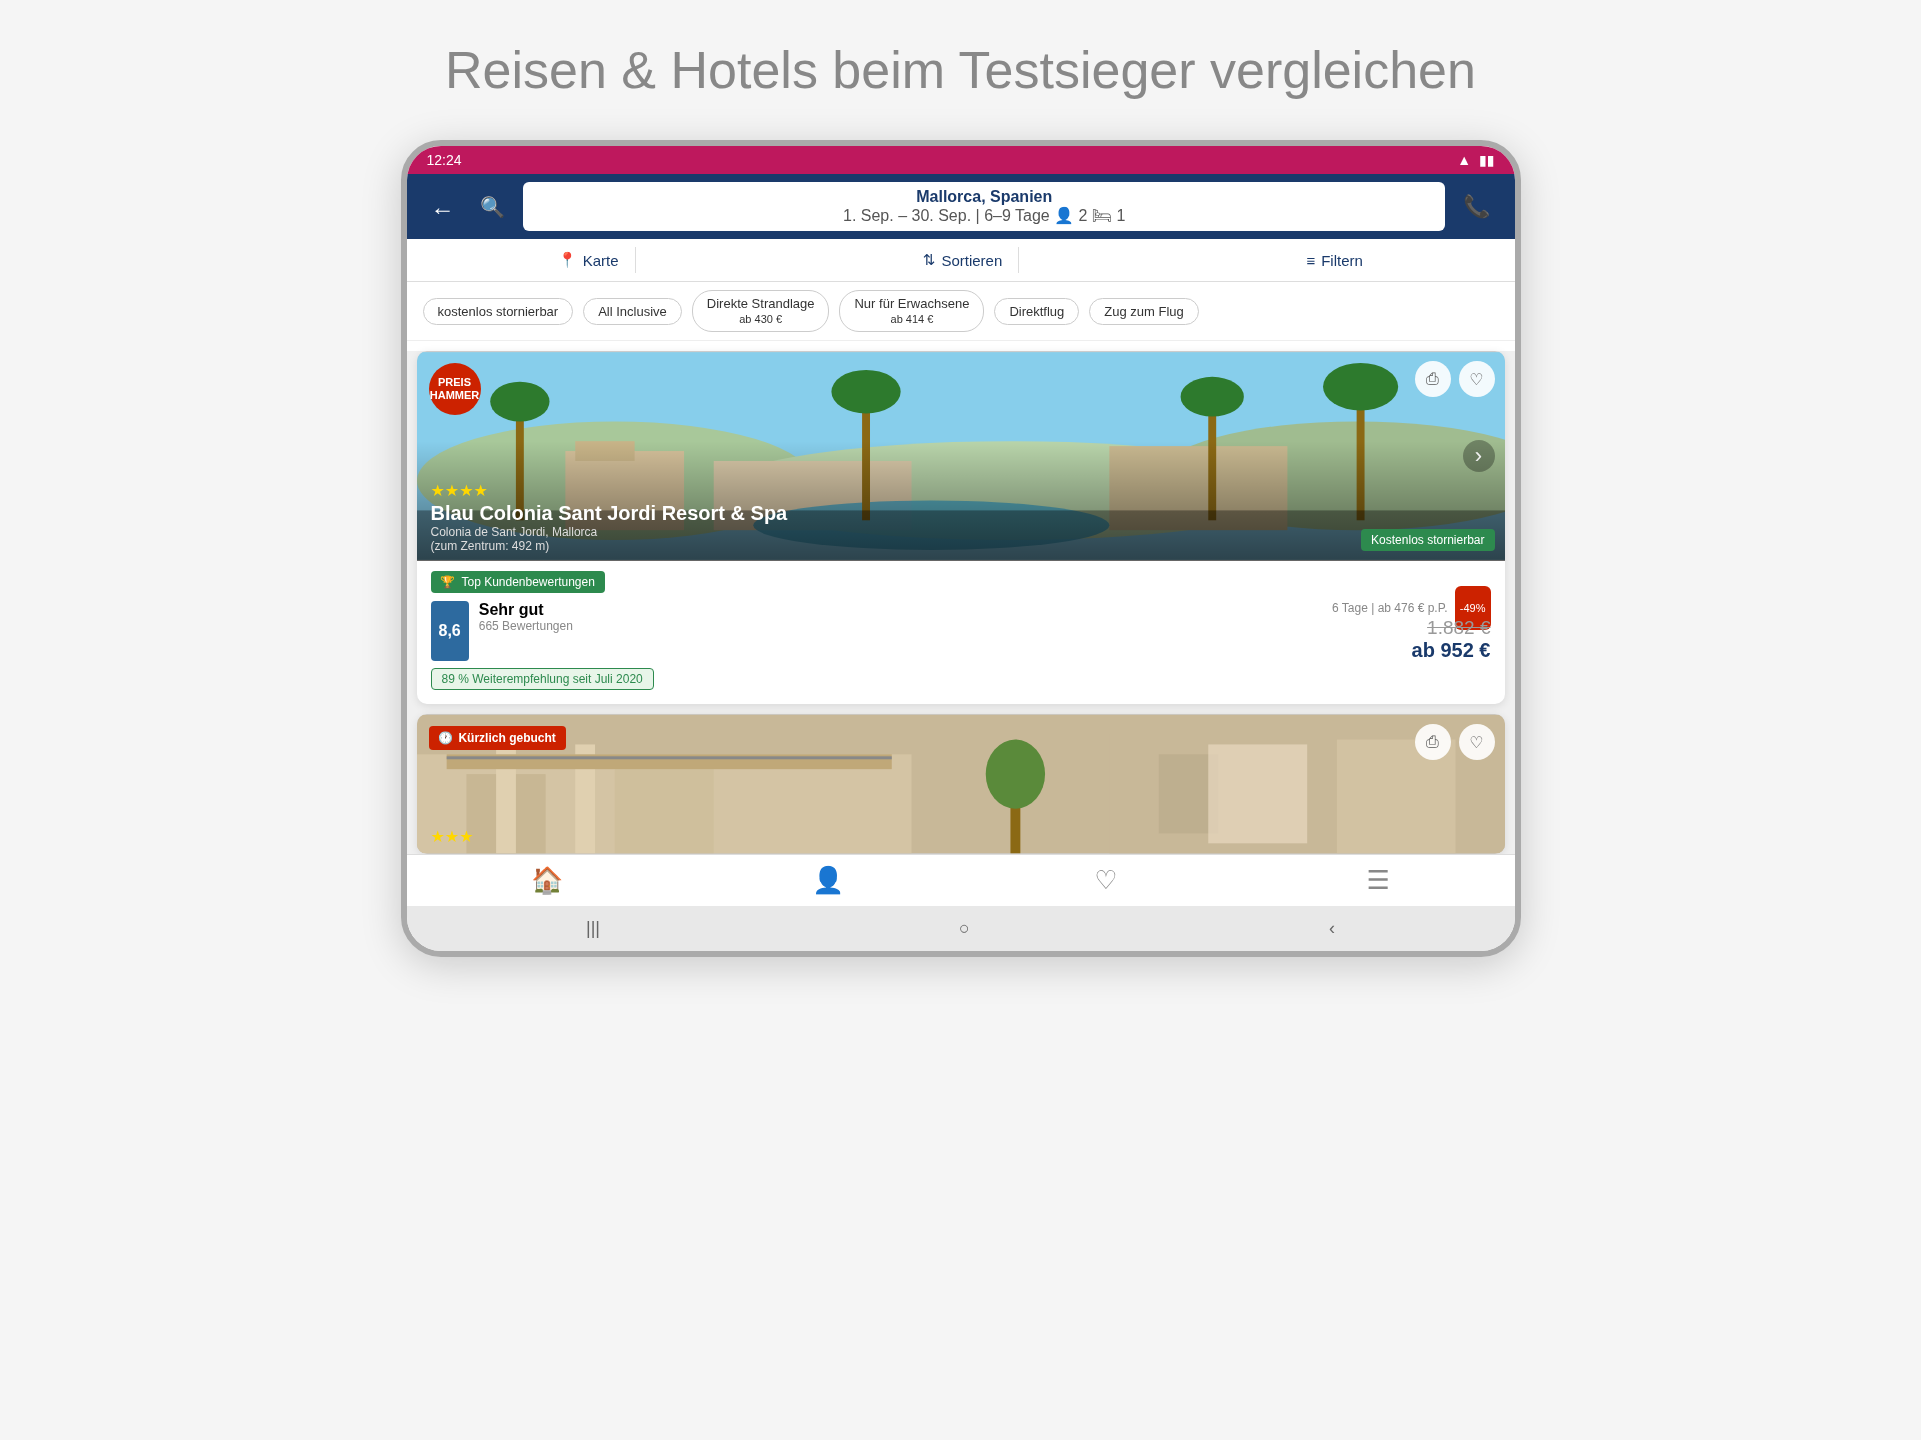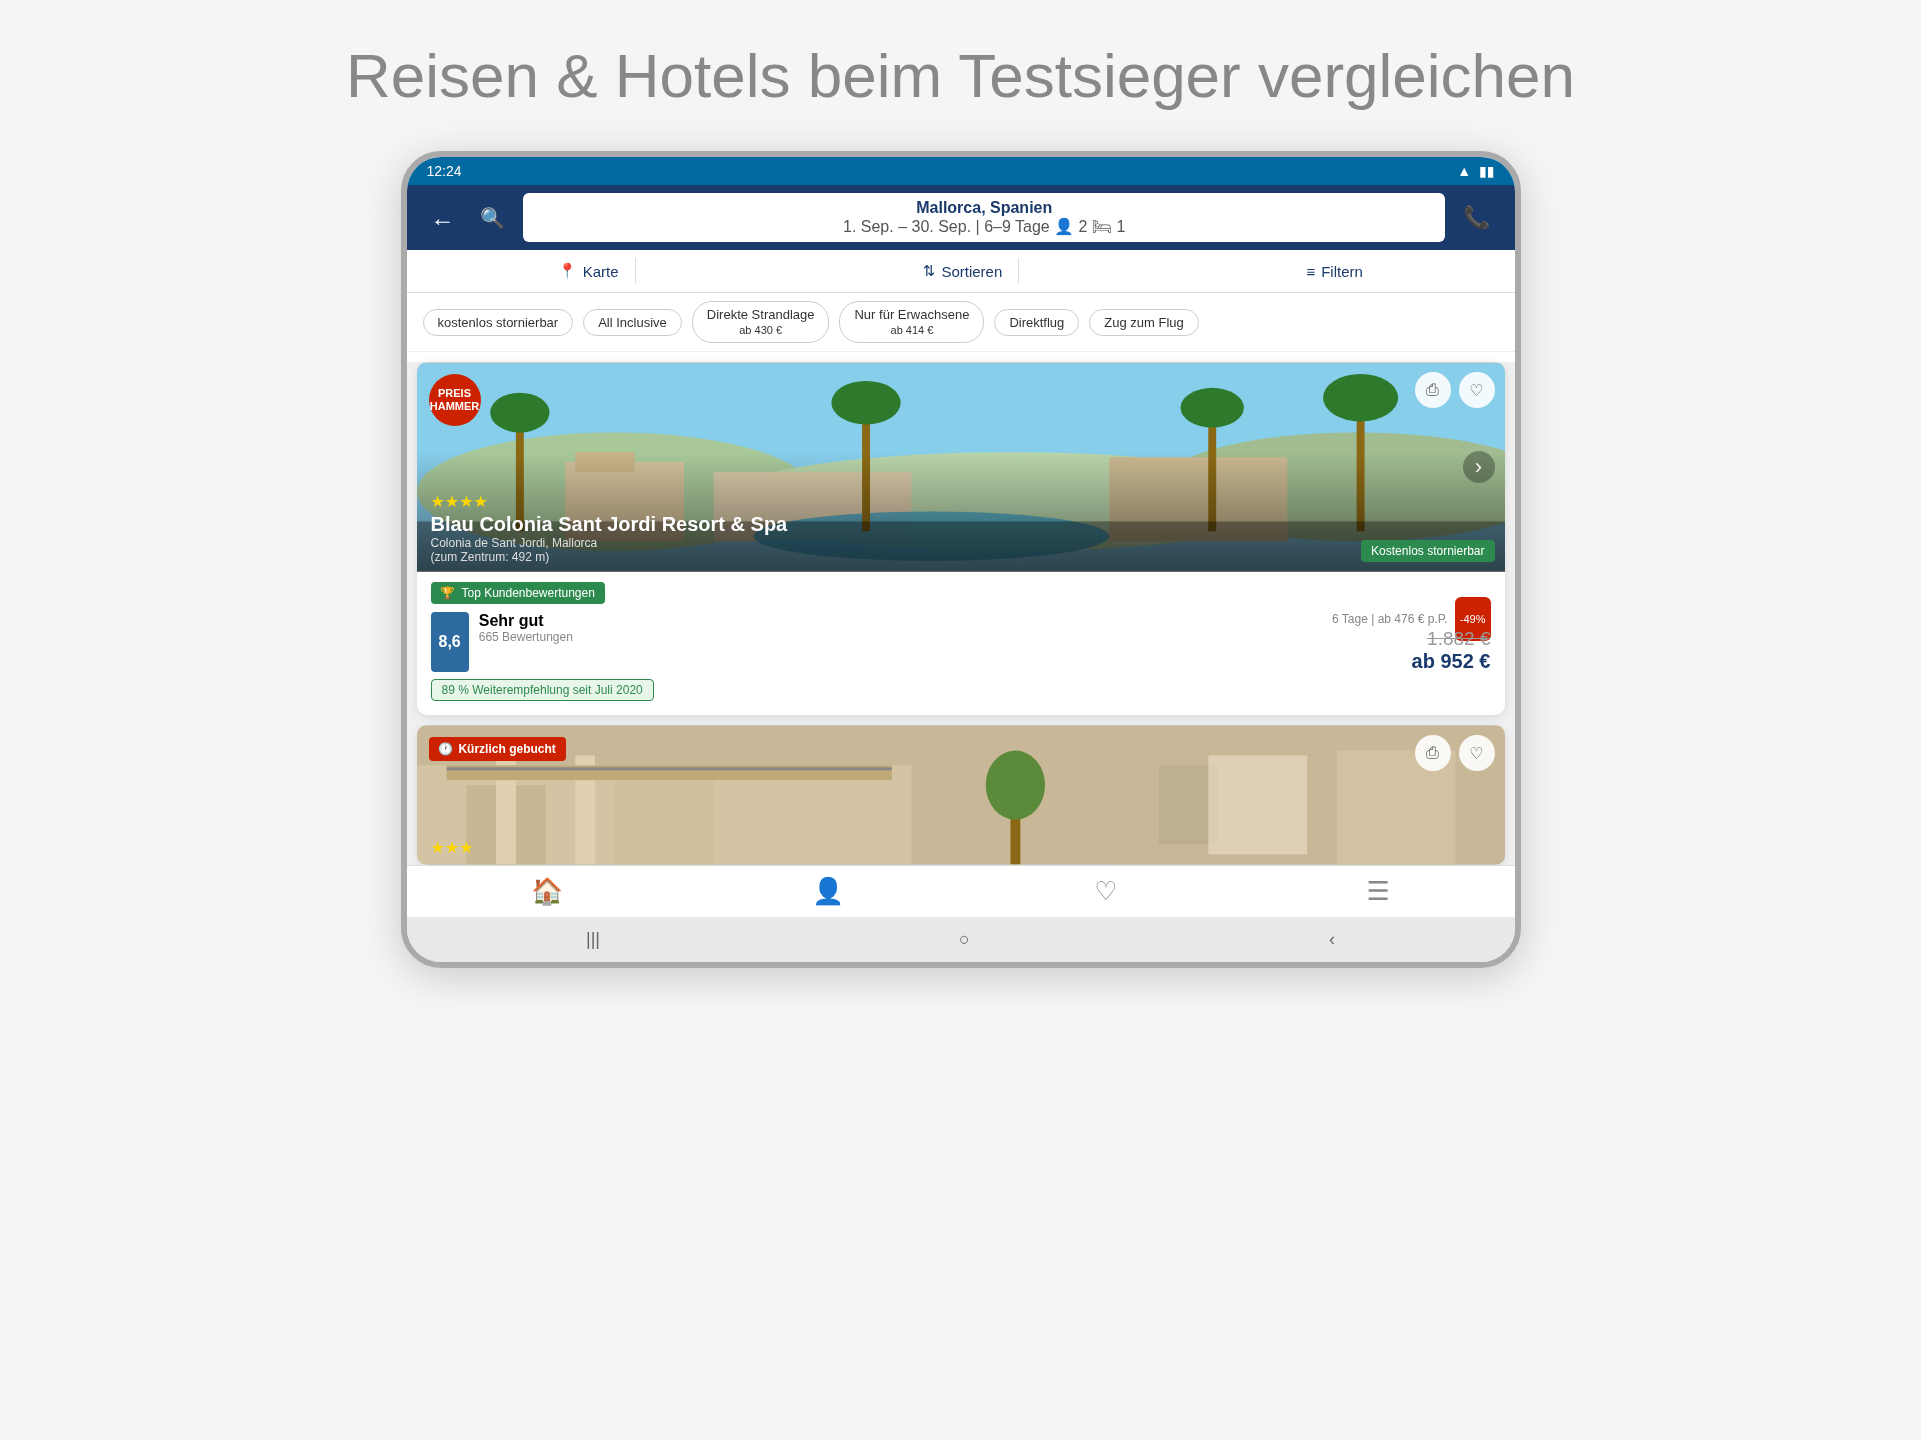--- a/index.html
+++ b/index.html
@@ -8,40 +8,40 @@
       font-family: -apple-system, BlinkMacSystemFont, 'Segoe UI', sans-serif;
       width: 1921px;
       min-height: 1440px;
       display: flex;
       flex-direction: column;
       align-items: center;
       padding: 40px 0;
     }
 
     .page-headline {
-      font-size: 62px;
+      font-size: 52px;
       color: #888;
       font-weight: 400;
       margin-bottom: 40px;
       text-align: center;
     }
 
     .tablet-frame {
       width: 1120px;
       background: #fff;
       border-radius: 40px;
       border: 6px solid #aaa;
       box-shadow: 0 8px 40px rgba(0,0,0,0.18);
       overflow: hidden;
       position: relative;
     }
 
     
     .status-bar {
-      background: #0369a1;
+      background: #be185d;
       color: #fff;
       display: flex;
       justify-content: space-between;
       align-items: flex-end;
       padding: 6px 20px;
       font-size: 14px;
       gap: 19px;
     }
     .status-bar-right {
       display: flex;

